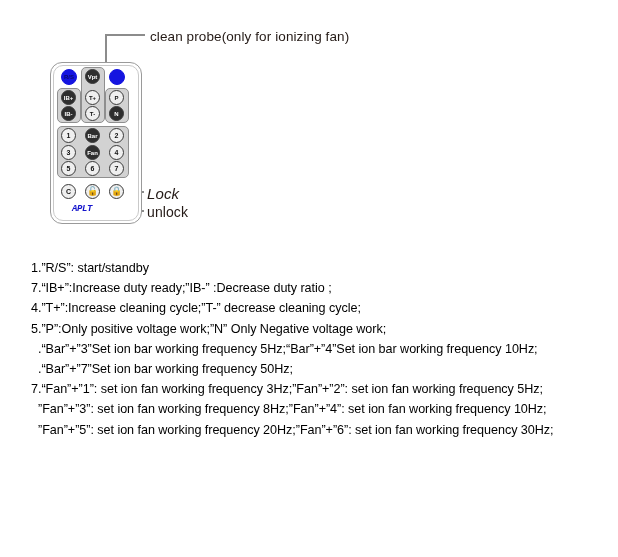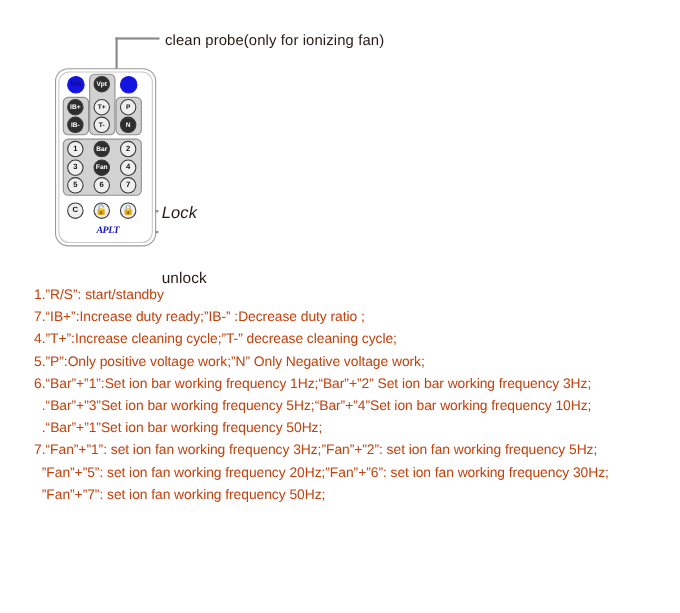--- a/index.html
+++ b/index.html
@@ -40,21 +40,20 @@
   #callout-lock {
     left: 147px;
     top: 185px;
     font-size: 15px;
     font-style: italic;
   }
   #callout-unlock {
     left: 147px;
     top: 204px;
     font-size: 14px;
-    margin-top: 40px;
   }
 
   .leader {
     position: absolute;
     background: #8c8c8c;
   }
   
   #leader-cp-horiz {
     left: 105px;
     top: 34px;
@@ -193,40 +192,40 @@
     background: #2e2e2e;
     color: #ffffff;
   }
 
   
   #remote-logo {
     position: absolute;
     left: 72px;
     top: 204px;
     width: 52px;
-    text-align: center;
-    font-family: Liberation Serif, serif;
+    text-align: left;
+    font-family: Liberation Mono, monospace;
     font-size: 9px;
     font-weight: bold;
     font-style: italic;
     color: #1414cc;
     letter-spacing: -0.4px;
   }
 
   
   #instructions {
     position: absolute;
     left: 31px;
     top: 258px;
     width: 576px;
   }
   .instr-line {
     font-family: "Liberation Sans", sans-serif;
     font-size: 12.6px;
-    color: #c2410c;
+    color: #000000;
     line-height: 20.2px;
     white-space: nowrap;
     letter-spacing: -0.05px;
   }
   .instr-line.indent {
     padding-left: 7px;
   }
 </style>
 </head>
 <body>
@@ -320,19 +319,18 @@
   </div>
 
   <div id="remote-logo">APLT</div>
 </div>
 
 <div id="instructions">
     <div class="instr-line">1.”R/S”: start/standby</div>
     <div class="instr-line">7.“IB+”:Increase duty ready;”IB-” :Decrease duty ratio ;</div>
     <div class="instr-line">4.”T+”:Increase cleaning cycle;”T-” decrease cleaning cycle;</div>
     <div class="instr-line">5.”P”:Only positive voltage work;”N” Only Negative voltage work;</div>
-    <div class="instr-line">6.“Bar”+”1”:Set ion bar working frequency 1Hz;“Bar”+”2” Set ion bar working frequency 3Hz;</div>
     <div class="instr-line indent">.“Bar”+”3”Set ion bar working frequency 5Hz;“Bar”+”4”Set ion bar working frequency 10Hz;</div>
-    <div class="instr-line indent">.“Bar”+”1”Set ion bar working frequency 50Hz;</div>
+    <div class="instr-line indent">.“Bar”+”7”Set ion bar working frequency 50Hz;</div>
     <div class="instr-line">7.“Fan”+”1”: set ion fan working frequency 3Hz;”Fan”+”2”: set ion fan working frequency 5Hz;</div>
+    <div class="instr-line indent">”Fan”+”3”: set ion fan working frequency 8Hz;”Fan”+”4”: set ion fan working frequency 10Hz;</div>
     <div class="instr-line indent">”Fan”+”5”: set ion fan working frequency 20Hz;”Fan”+”6”: set ion fan working frequency 30Hz;</div>
-    <div class="instr-line indent">”Fan”+”7”: set ion fan working frequency 50Hz;</div>
   </div>
 
 </body></html>

